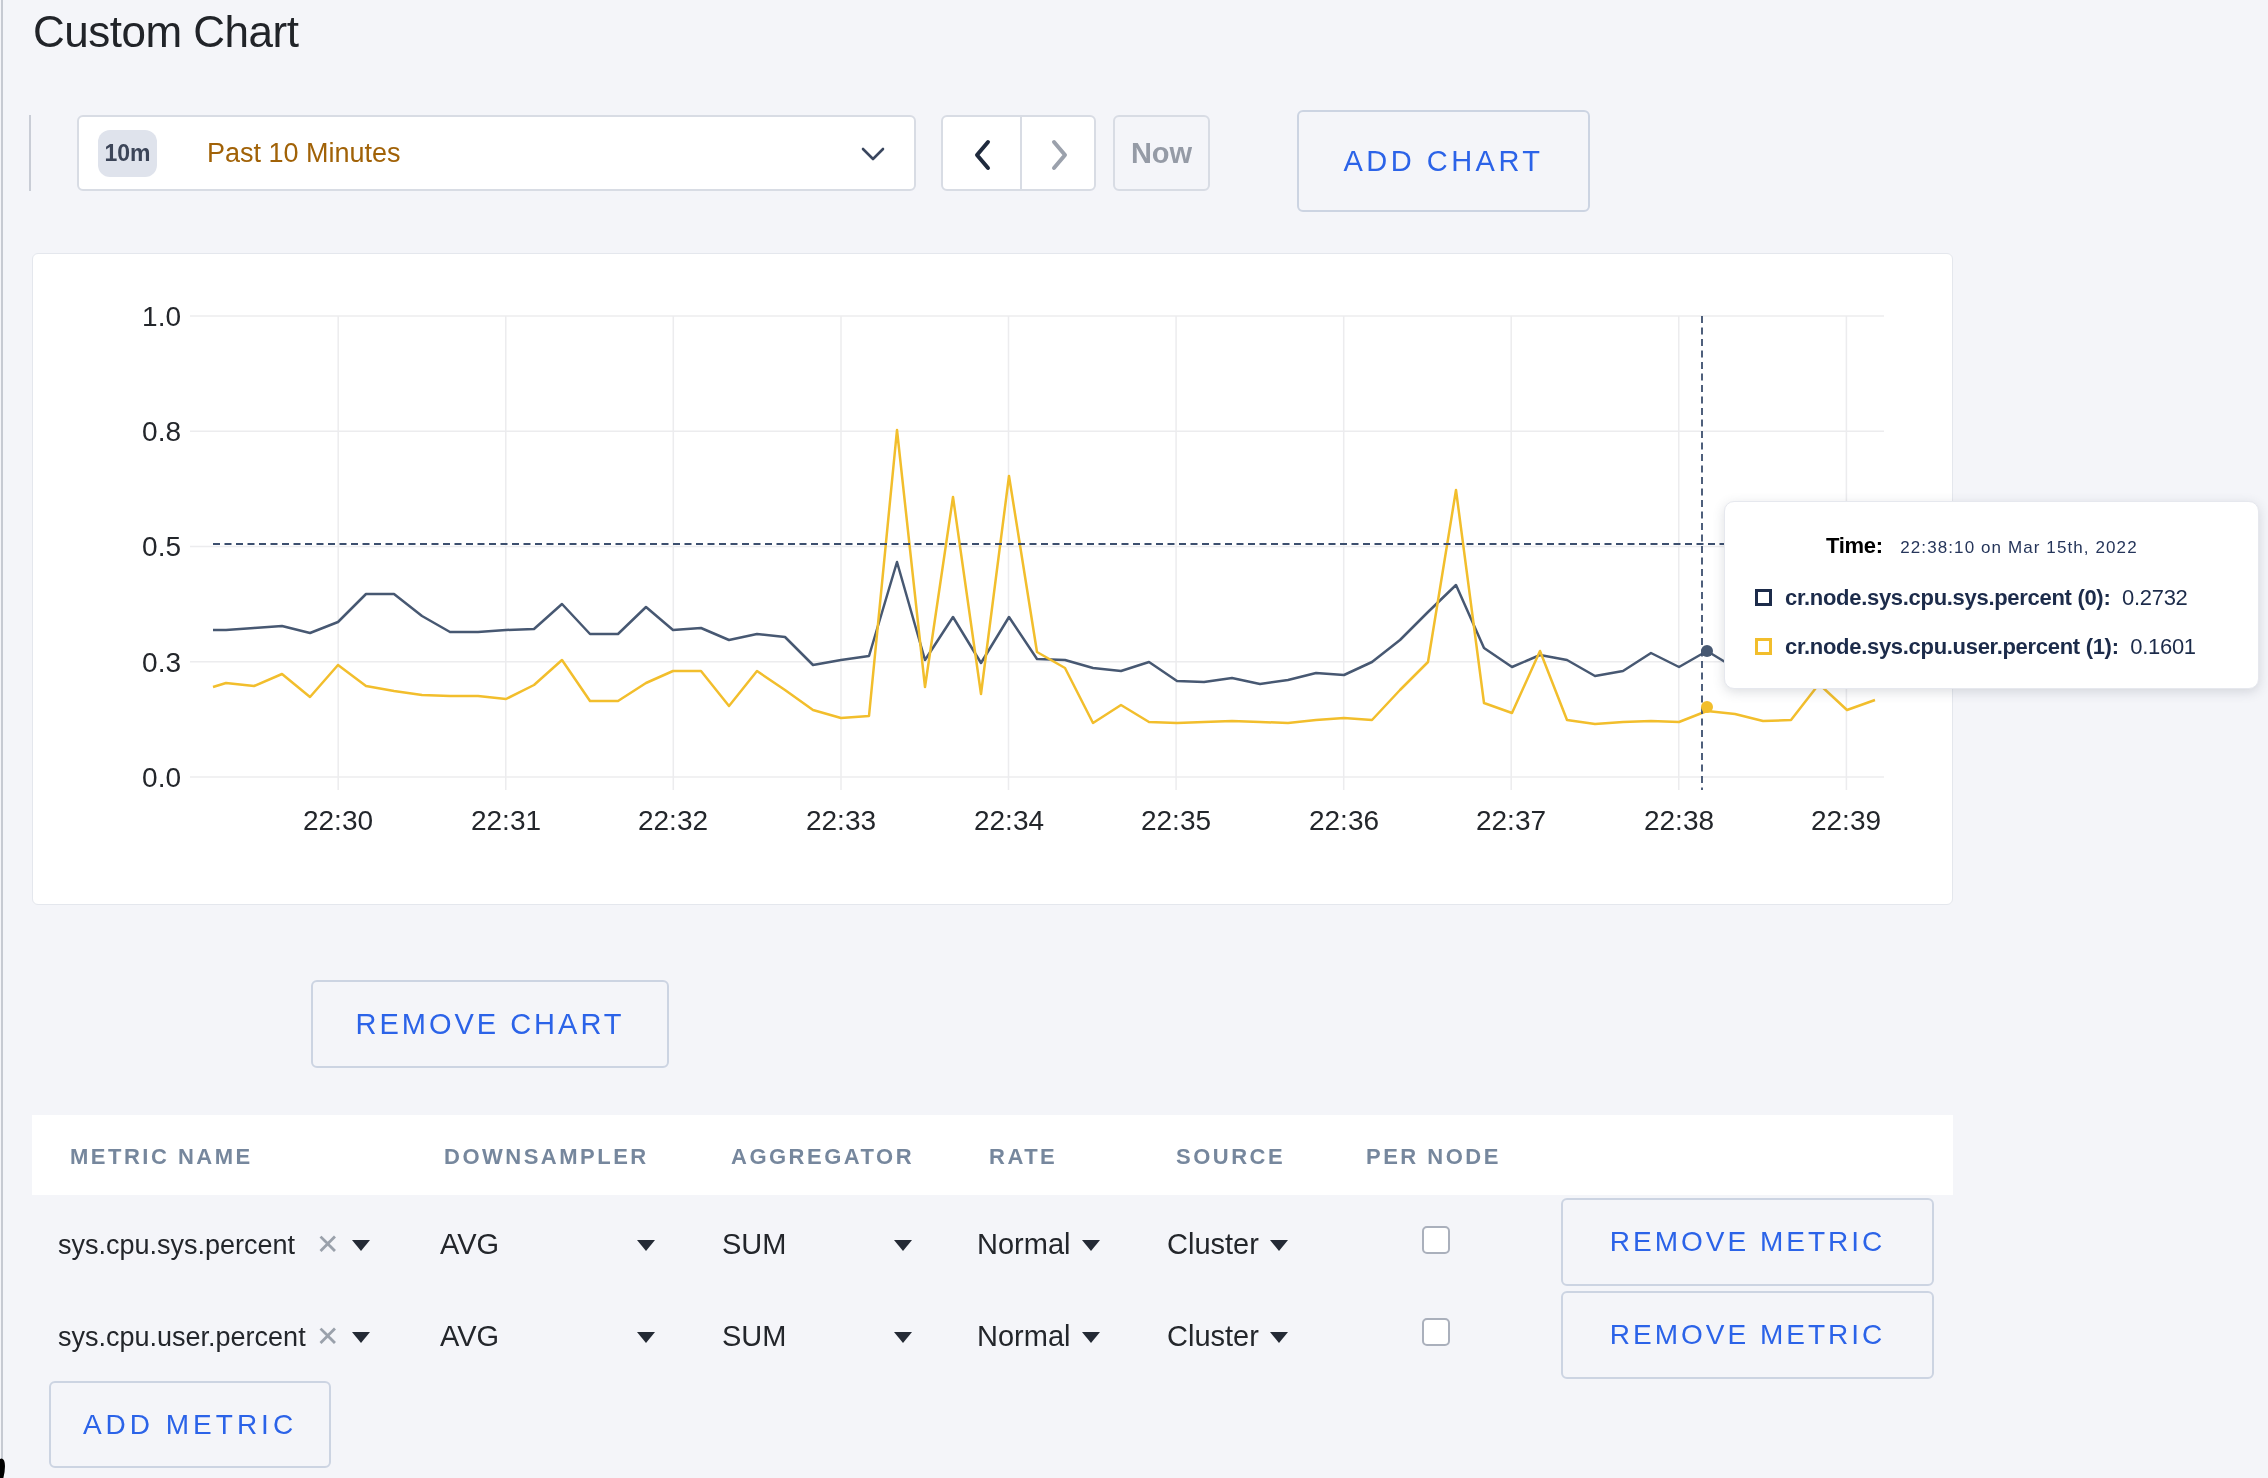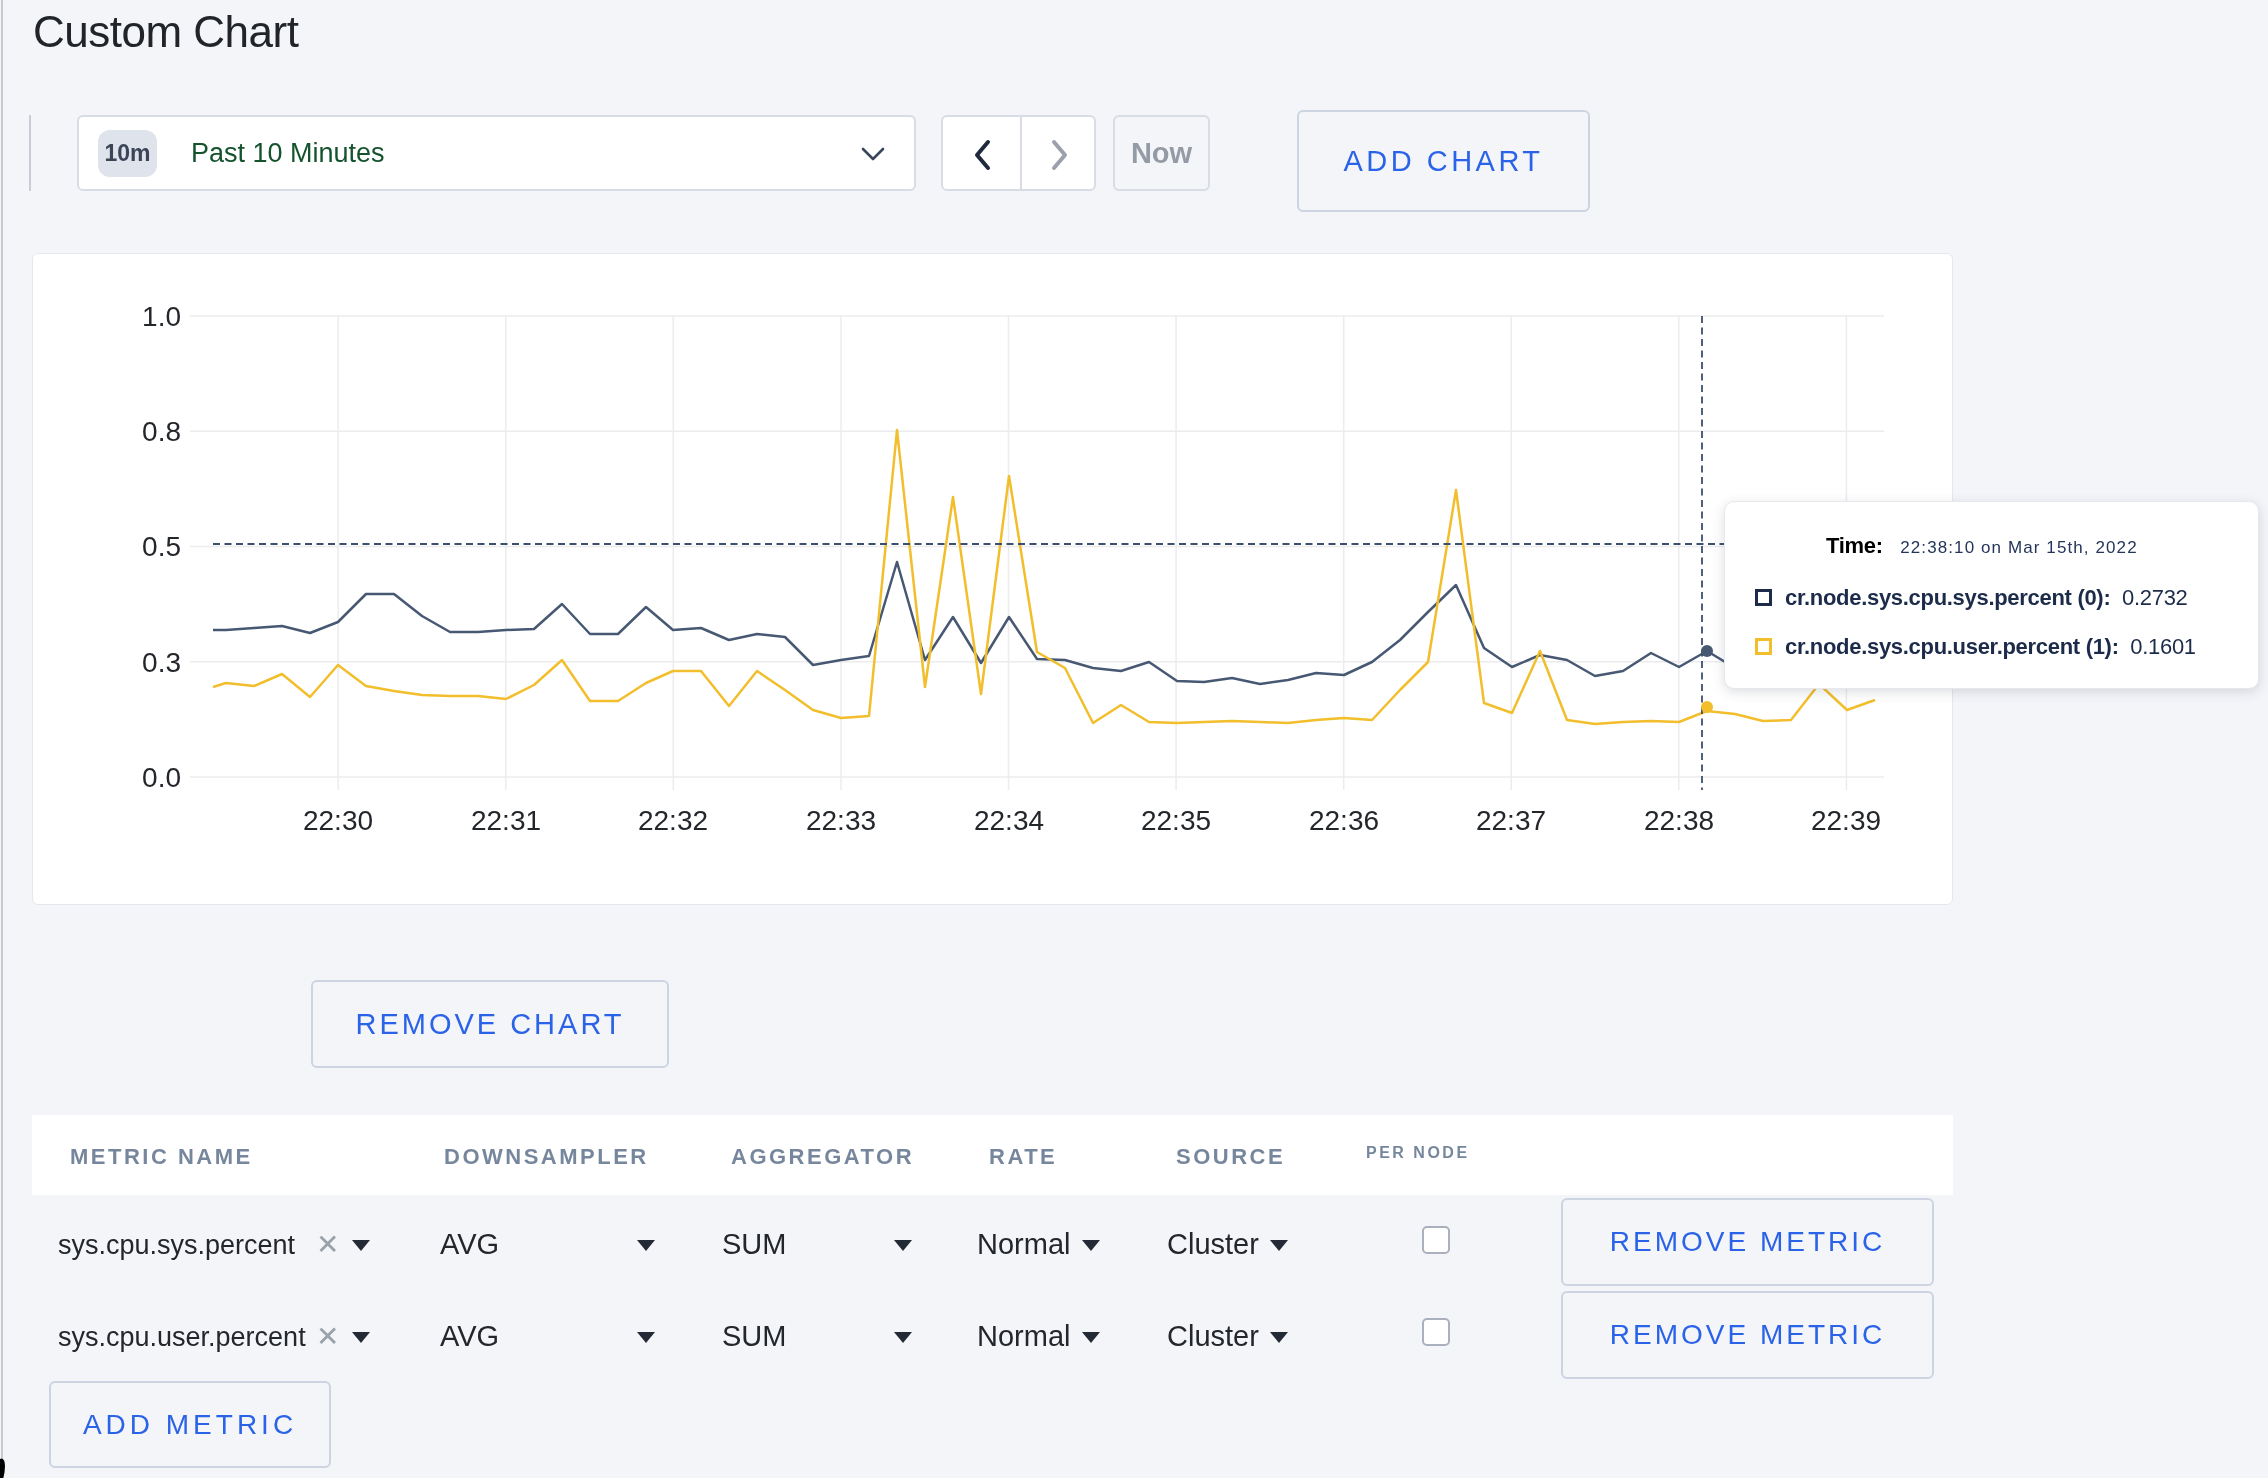--- a/index.html
+++ b/index.html
@@ -15,21 +15,21 @@
 
   <div class="abs" style="left:1px;top:0;width:2px;height:1478px;background:#c6cad2;"></div>
   <div class="abs" style="left:-9px;top:1458px;width:13px;height:34px;background:#000;border-radius:50% 50% 0 0 / 60% 60% 0 0;transform:rotate(16deg);"></div>
 
   <div class="abs" style="left:33px;top:7px;font-size:44px;font-weight:400;color:#212429;letter-spacing:-0.5px;">Custom Chart</div>
 
   <div class="abs" style="left:29px;top:115px;width:2px;height:76px;background:#c9cdd6;"></div>
 
   <div class="btn" style="left:77px;top:115px;width:839px;height:76px;background:#fff;justify-content:flex-start;">
     <div style="margin-left:19px;width:59px;height:47px;background:#dfe3ec;border-radius:12px;display:flex;align-items:center;justify-content:center;font-size:23px;font-weight:bold;color:#3c4558;">10m</div>
-    <div style="margin-left:34px;font-size:27px;color:#14532d;font-weight:500;">Past 10 Minutes</div>
+    <div style="margin-left:50px;font-size:27px;color:#a16207;font-weight:500;">Past 10 Minutes</div>
     <svg class="abs" style="right:28px;top:28px;" width="26" height="18" viewBox="0 0 26 18">
         <polyline points="3,4 13,14 23,4" fill="none" stroke="#3a465e" stroke-width="2.6" stroke-linecap="round" stroke-linejoin="round"></polyline>
       </svg>
   </div>
 
   <div class="btn" style="left:941px;top:115px;width:155px;height:76px;background:#fff;">
     <div class="abs" style="left:77px;top:0;width:1.5px;height:72px;background:#d8dce4;"></div>
     <svg class="abs" style="left:26px;top:21px;" width="28" height="34" viewBox="0 0 28 34">
         <polyline points="19,4 8,17 19,30" fill="none" stroke="#1f2a3d" stroke-width="4" stroke-linecap="round" stroke-linejoin="round"></polyline>
       </svg>
@@ -106,21 +106,21 @@
   <div class="btn" style="left:311px;top:980px;width:358px;height:88px;border-color:#ccd4e2;">
     <span class="blue" style="font-size:29px;font-weight:500;letter-spacing:3px;">REMOVE CHART</span>
   </div>
 
   <div class="abs" style="left:32px;top:1115px;width:1921px;height:80px;background:#fff;"></div>
   <div class="abs" style="top:1144px;left:70px;font-size:22px;font-weight:bold;letter-spacing:2.5px;color:#76879d;">METRIC NAME</div>
   <div class="abs" style="top:1144px;left:444px;font-size:22px;font-weight:bold;letter-spacing:2.5px;color:#76879d;">DOWNSAMPLER</div>
   <div class="abs" style="top:1144px;left:731px;font-size:22px;font-weight:bold;letter-spacing:2.5px;color:#76879d;">AGGREGATOR</div>
   <div class="abs" style="top:1144px;left:989px;font-size:22px;font-weight:bold;letter-spacing:2.5px;color:#76879d;">RATE</div>
   <div class="abs" style="top:1144px;left:1176px;font-size:22px;font-weight:bold;letter-spacing:2.5px;color:#76879d;">SOURCE</div>
-  <div class="abs" style="top:1144px;left:1366px;font-size:16px;font-weight:bold;letter-spacing:2.5px;color:#76879d;">PER NODE</div>
+  <div class="abs" style="top:1144px;left:1366px;font-size:22px;font-weight:bold;letter-spacing:2.5px;color:#76879d;">PER NODE</div>
 
   <div class="abs row" style="top:1230px;left:58px;font-size:27px;color:#23262b;">sys.cpu.sys.percent</div>
   <div class="abs" style="top:1228px;left:316px;font-size:28px;color:#9aa1ab;">✕</div>
   <svg class="abs" style="left:352px;top:1240px;" width="18" height="11" viewBox="0 0 18 11">
       <polygon points="0,0 18,0 9,11" fill="#242a35"></polygon>
     </svg>
   <div class="abs" style="top:1228px;left:440px;font-size:29px;color:#23262b;">AVG</div>
   <svg class="abs" style="left:637px;top:1240px;" width="18" height="11" viewBox="0 0 18 11">
       <polygon points="0,0 18,0 9,11" fill="#242a35"></polygon>
     </svg>

